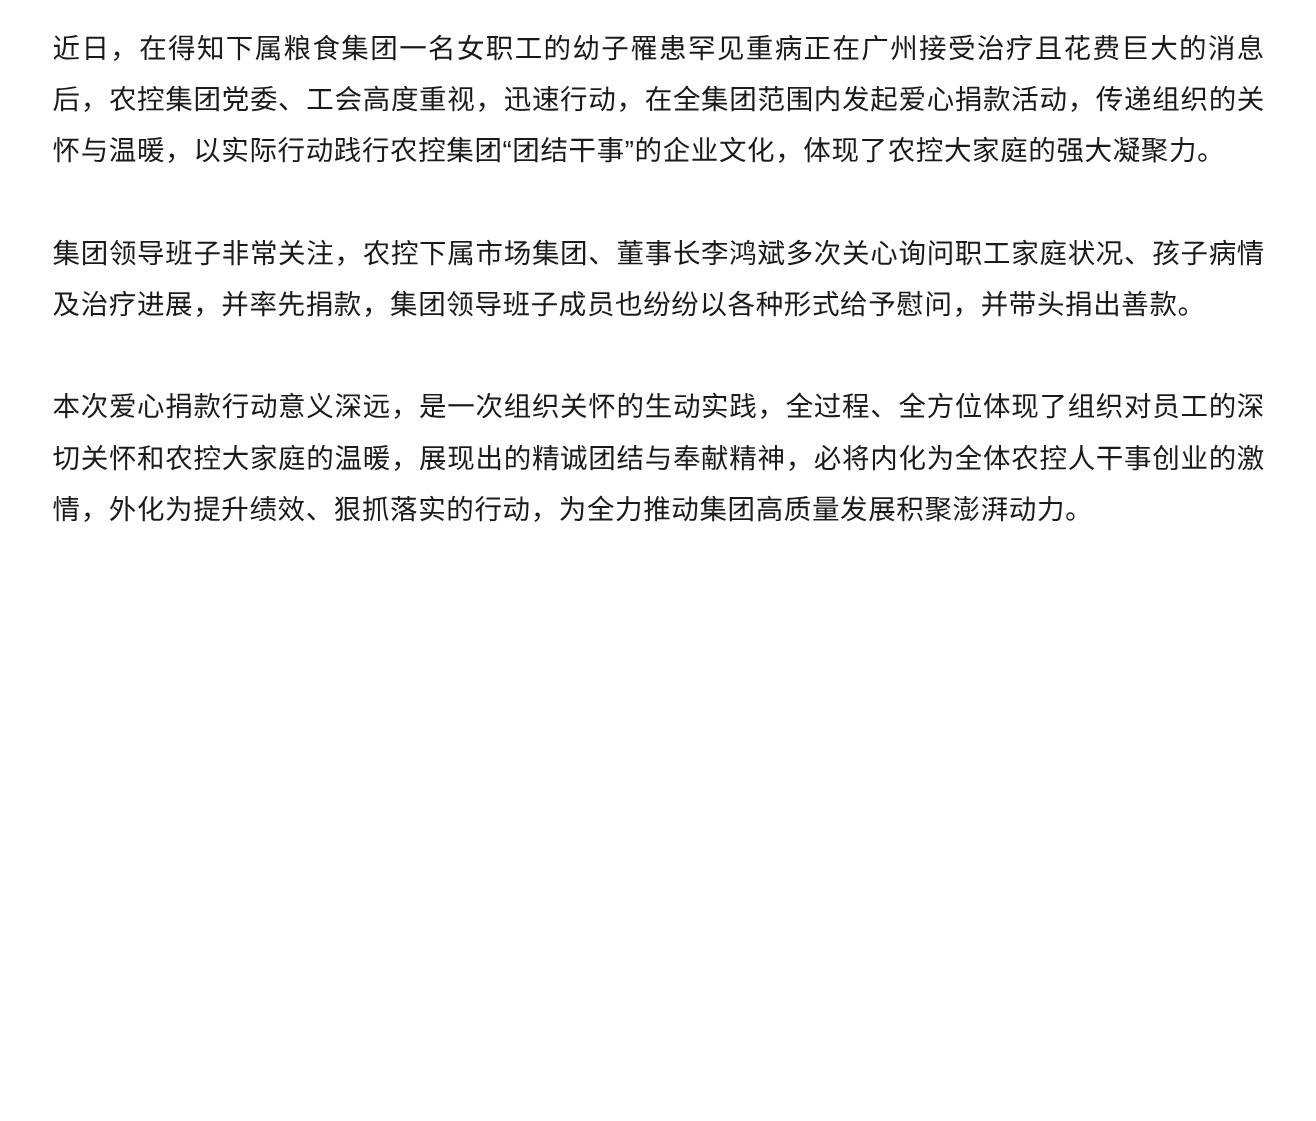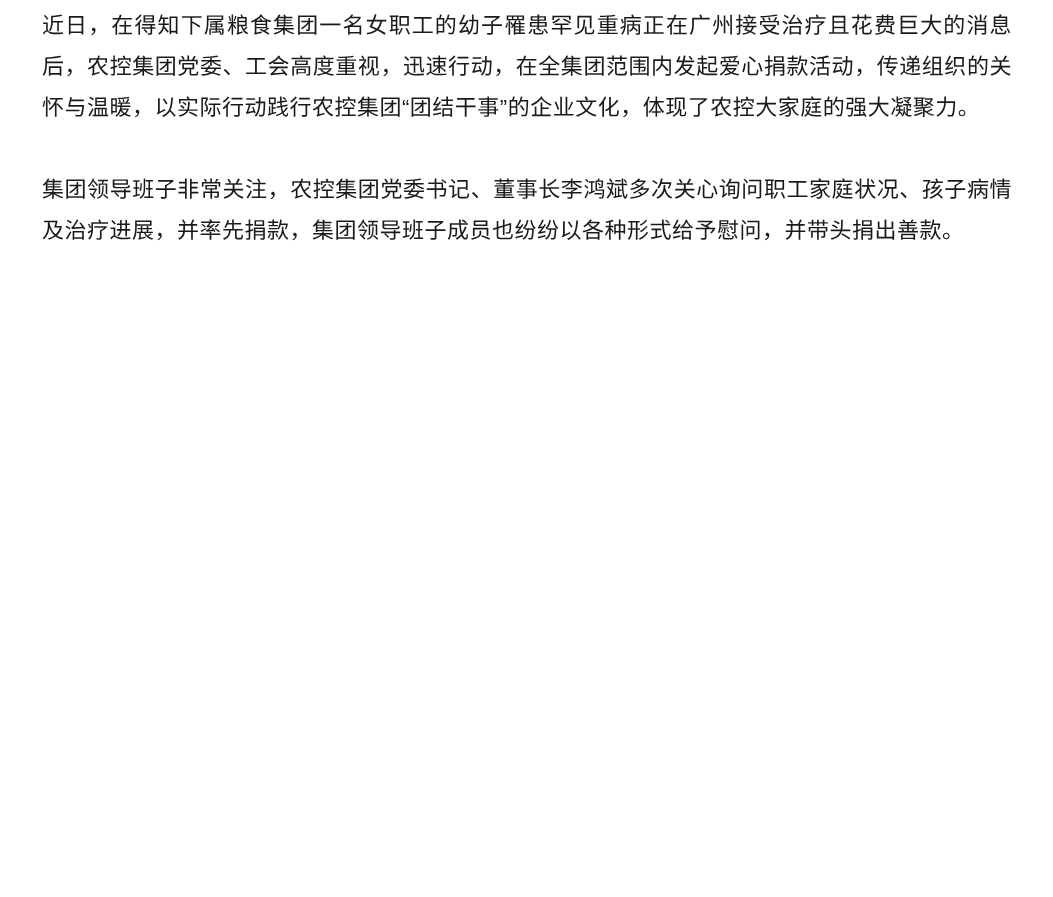--- a/index.html
+++ b/index.html
@@ -8,35 +8,36 @@
     background: #ffffff;
   }
   body {
     width: 1053px;
     height: 897px;
     overflow: hidden;
   }
   .article {
     box-sizing: border-box;
     width: 1053px;
-    padding: 5px 41px 0 42px;
+    padding: 18px 41px 0 42px;
     font-family: "Liberation Sans", sans-serif;
     font-size: 22px;
     line-height: 41px;
     color: #1a1a1a;
     text-align: justify;
     letter-spacing: 0.5px;
   }
   .article p {
     margin: 0 0 41px 0;
     text-justify: inter-ideograph;
   }
   .article p:last-child {
     margin-bottom: 0;
   }
 </style>
 </head>
 <body style="background: rgb(255, 255, 255);">
 
 <article class="article" style="color: rgb(26, 26, 26);">
   <p>近日，在得知下属粮食集团一名女职工的幼子罹患罕见重病正在广州接受治疗且花费巨大的消息后，农控集团党委、工会高度重视，迅速行动，在全集团范围内发起爱心捐款活动，传递组织的关怀与温暖，以实际行动践行农控集团“团结干事”的企业文化，体现了农控大家庭的强大凝聚力。</p>
-  <p>集团领导班子非常关注，农控集团党委书记、董事长李鸿斌多次关心询问职工家庭状况、孩子病情及治疗进展，并率先捐款，集团领导班子成员也纷纷以各种形式给予慰问，并带头捐出善款。</p>
+  <p>集团领导班子非常关注，农控下属市场集团、董事长李鸿斌多次关心询问职工家庭状况、孩子病情及治疗进展，并率先捐款，集团领导班子成员也纷纷以各种形式给予慰问，并带头捐出善款。</p>
+  <p>本次爱心捐款行动意义深远，是一次组织关怀的生动实践，全过程、全方位体现了组织对员工的深切关怀和农控大家庭的温暖，展现出的精诚团结与奉献精神，必将内化为全体农控人干事创业的激情，外化为提升绩效、狠抓落实的行动，为全力推动集团高质量发展积聚澎湃动力。</p>
 </article>
 
 </body></html>

